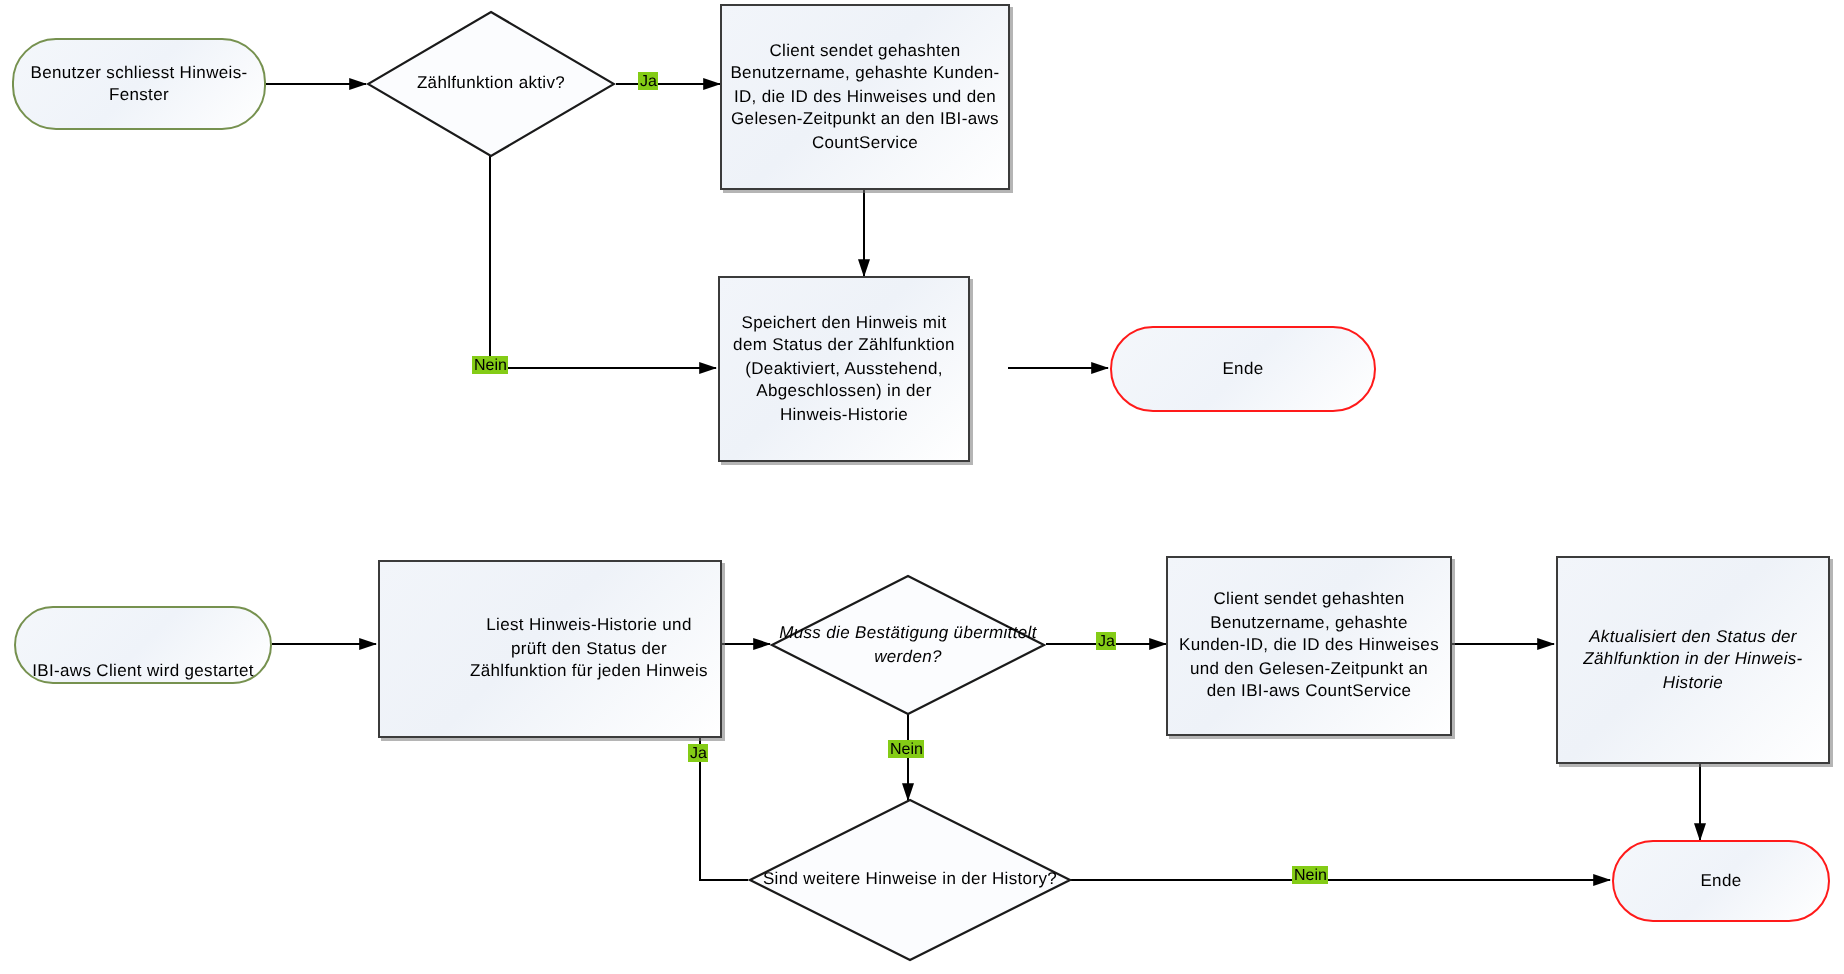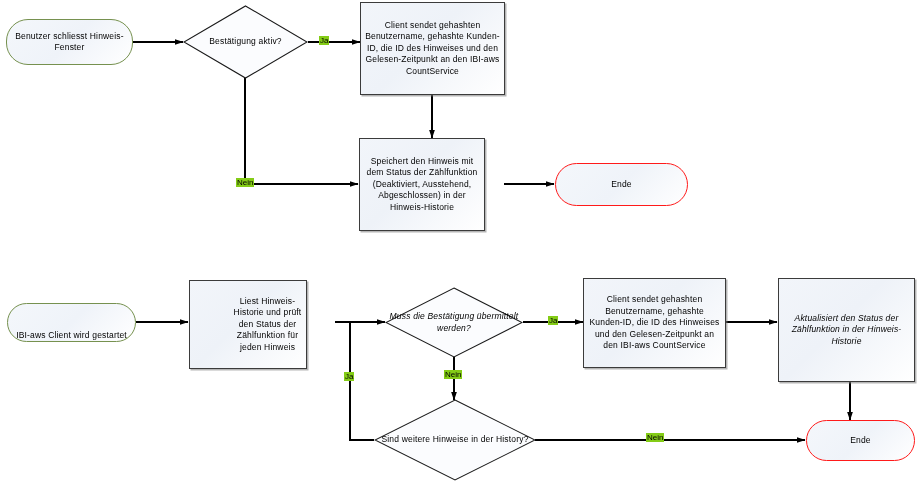--- a/index.html
+++ b/index.html
@@ -134,40 +134,40 @@
   <span class="edge-label" style="left:646px; top:433px;">Nein</span>
 
   <div class="node term-start" style="left:6px; top:19px; width:127px; height:46px;">
     <span class="node-label">Benutzer schliesst Hinweis-Fenster</span>
   </div>
 
   <div class="node decision" style="left:183px; top:5px; width:125px; height:74px;">
     <svg class="diamond-svg" width="125" height="74" viewBox="0 0 125 74">
       <polygon points="62.5,1 124,37 62.5,73 1,37" fill="#fbfcfe" stroke="#1a1a1a" stroke-width="1.1"></polygon>
     </svg>
-    <span class="node-label">Bestätigung aktiv?</span>
+    <span class="node-label">Zählfunktion aktiv?</span>
   </div>
 
   <div class="node proc" style="left:360px; top:2px; width:145px; height:93px;">
     <span class="node-label">Client sendet gehashten Benutzername, gehashte Kunden-ID, die ID des Hinweises und den Gelesen-Zeitpunkt an den IBI-aws CountService</span>
   </div>
 
   <div class="node proc" style="left:359px; top:138px; width:126px; height:93px;">
     <span class="node-label">Speichert den Hinweis mit dem Status der Zählfunktion (Deaktiviert, Ausstehend, Abgeschlossen) in der Hinweis-Historie</span>
   </div>
 
   <div class="node term-end" style="left:555px; top:163px; width:133px; height:43px;">
     <span class="node-label">Ende</span>
   </div>
 
   <div class="node term-start" style="left:7px; top:303px; width:129px; height:39px;align-items:flex-end;">
     <span class="node-label">IBI-aws Client wird gestartet</span>
   </div>
 
-  <div class="node proc" style="left:189px; top:280px; width:118px; height:89px;padding-left:39px;">
+  <div class="node proc" style="left:189px; top:280px; width:172px; height:89px;padding-left:39px;">
     <span class="node-label">Liest Hinweis-Historie und prüft den Status der Zählfunktion für jeden Hinweis</span>
   </div>
 
   <div class="node decision" style="left:385px; top:287px; width:138px; height:71px;font-style:italic;">
     <svg class="diamond-svg" width="138" height="71" viewBox="0 0 138 71">
       <polygon points="69,1 137,35.5 69,70 1,35.5" fill="#fbfcfe" stroke="#1a1a1a" stroke-width="1.1"></polygon>
     </svg>
     <span class="node-label">Muss die Bestätigung übermittelt werden?</span>
   </div>
 

